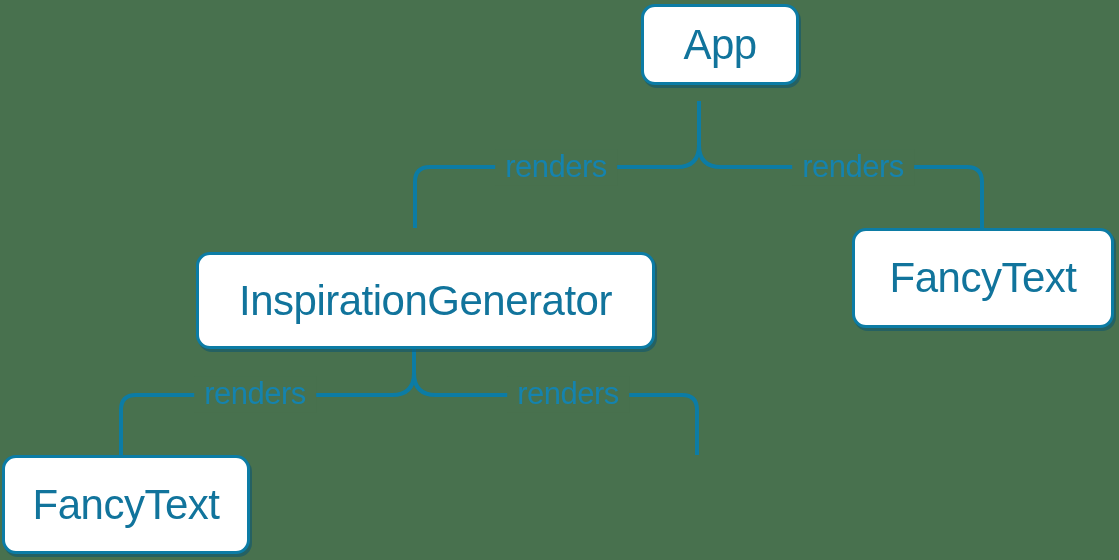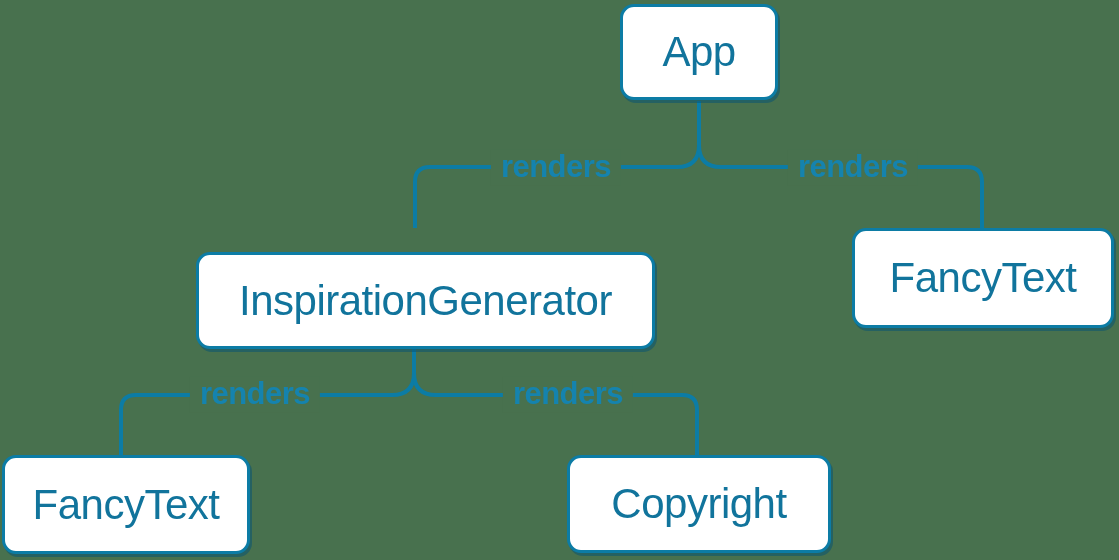--- a/index.html
+++ b/index.html
@@ -45,32 +45,32 @@
     background: var(--node-background);
     border: 3px solid var(--node-border);
     border-radius: 14px;
     box-shadow: 2px 3px 0 0 var(--node-shadow);
     color: var(--node-text);
     font-size: 42px;
     font-weight: 500;
     letter-spacing: -0.5px;
     white-space: nowrap;
   }
-  .node-app           { left: 620px; top: 4px;   width: 158px; height: 96px; }
+  .node-app           { left: 641px; top: 4px;   width: 158px; height: 81px; }
   .node-inspiration   { left: 196px; top: 228px; width: 459px; height: 97px; margin-top: 24px; }
   .node-fancy-top     { left: 852px; top: 228px; width: 262px; height: 100px; }
   .node-fancy-bottom  { left: 2px;   top: 455px; width: 248px; height: 99px; }
   .node-copyright     { left: 567px; top: 455px; width: 264px; height: 98px; }
   .edge-label {
     position: absolute;
     transform: translate(-50%, -50%);
     background: var(--background);
     color: var(--edge-label-text);
     font-size: 31px;
-    font-weight: 700;
+    font-weight: 400;
     letter-spacing: -0.5px;
     padding: 0 10px;
     line-height: 1.15;
     white-space: nowrap;
   }
   .edge-label-1 { left: 556px; top: 167px; }
   .edge-label-2 { left: 853px; top: 167px; }
   .edge-label-3 { left: 255px; top: 394px; }
   .edge-label-4 { left: 568px; top: 394px; }
 </style>
@@ -100,17 +100,14 @@
   </div>
 
   <div class="node node-fancy-top">
     <span>FancyText</span>
   </div>
 
   <div class="node node-fancy-bottom">
     <span>FancyText</span>
   </div>
 
-  <div class="node node-copyright">
-    <span>Copyright</span>
-  </div>
 
 </div>
 
 </body></html>

